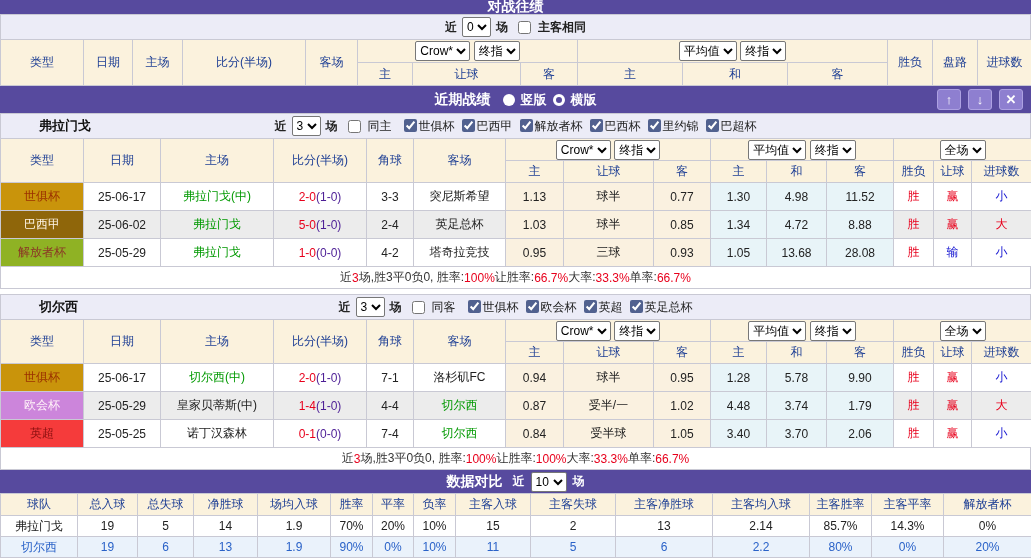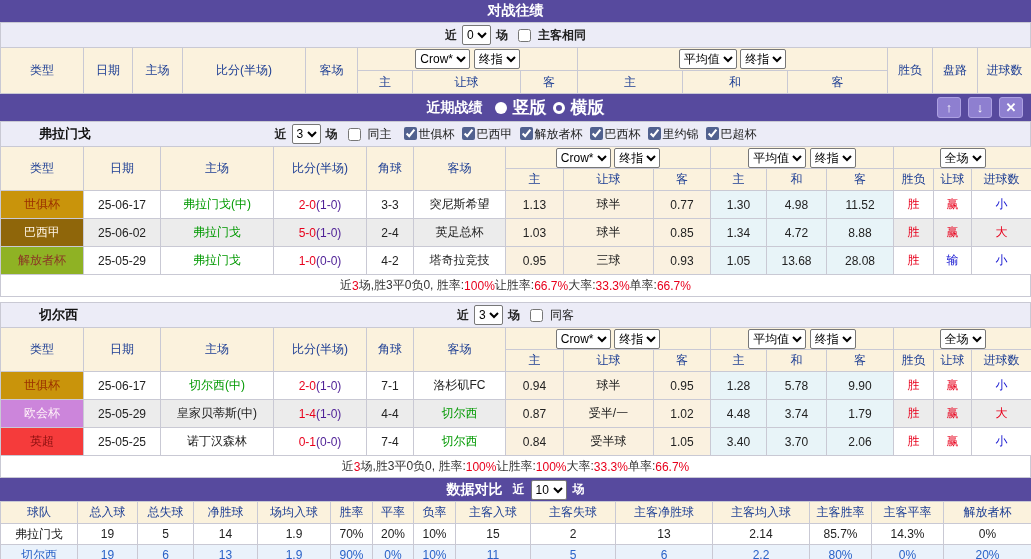--- a/index.html
+++ b/index.html
@@ -7,21 +7,21 @@
   body {
     width:1031px; height:559px; overflow:hidden;
     font-family:"Liberation Sans", sans-serif;
     font-size:12px; color:#222; background:#fff;
   }
   
   .bar {
     background:#574A9E; color:#fff; font-weight:bold; font-size:14px;
     display:flex; align-items:center; justify-content:center; position:relative;
   }
-  .bar1 { height:22px; }
+  .bar1 { height:14px; }
   .bar2 { height:27px; }
   .bar3 { height:23px; }
   .bar select { font-weight:normal; }
   
   table { border-collapse:collapse; table-layout:fixed; width:1031px;border-radius:9px; }
   td, th {
     border:1px solid #C9C9D4; text-align:center; overflow:hidden;
     white-space:nowrap; padding:0 1px;
   }
   th { background:#FBF2DD; color:#1D3E94; font-weight:normal; height:22px; font-size:12px; }
@@ -57,21 +57,21 @@
   }
   input[type=checkbox] { width:13px; height:13px; margin:0 2px 0 5px; vertical-align:-2px; accent-color:#51618F; }
   .comp { margin-left:2px; }
   
   .summaryline {
     height:22px; display:flex; align-items:center; justify-content:center;
     border:1px solid #C9C9D4; border-top:none; background:#fff; color:#333;
   }
   .gap { height:5px; background:#fff; }
   
-  .radiogroup { display:flex; align-items:center; gap:6px; margin-left:12px; font-size:17px; }
+  .radiogroup { display:flex; align-items:center; gap:6px; margin-left:12px; font-size:13px; }
   .radio { width:12px; height:12px; border-radius:50%; background:#fff; display:inline-block; }
   .radio.hollow { background:transparent; border:3px solid #fff; }
   .barbtns { position:absolute; right:8px; top:3px; display:flex; gap:7px; }
   .sqbtn {
     width:24px; height:21px; background:#8E7FD0; border:1px solid #ADA1E2;
     color:#fff; font-weight:bold; font-size:13px; display:flex; align-items:center;
     justify-content:center; border-radius:3px; cursor:pointer;
   }
   .neargrp { display:flex; align-items:center; gap:4px; margin-left:10px; font-size:12px; font-weight:bold; }
   
@@ -290,20 +290,21 @@
 <div class="gap"></div>
 
 <div>
   <div class="filterline">
     <span class="teamname">切尔西</span>
     <span style="font-weight:bold">近</span>
     <select><option>3</option></select>
     <span style="font-weight:bold">场</span>
     <input type="checkbox" style="">
     <span>同客</span>
+    <span><label class="comp"><input type="checkbox" checked="" style=""><span>世俱杯</span></label><label class="comp"><input type="checkbox" checked="" style=""><span>欧会杯</span></label><label class="comp"><input type="checkbox" checked="" style=""><span>英超</span></label><label class="comp"><input type="checkbox" checked="" style=""><span>英足总杯</span></label></span>
   </div>
 
   <table>
     <colgroup>
       <col style="width:83px">
         <col style="width:77px">
         <col style="width:113px">
         <col style="width:93px">
         <col style="width:47px">
         <col style="width:92px">

